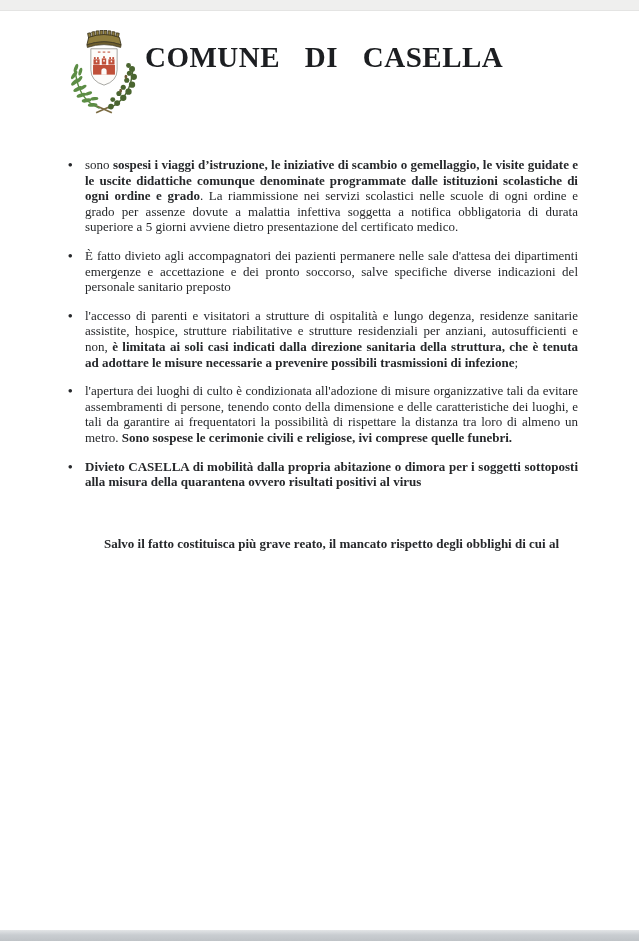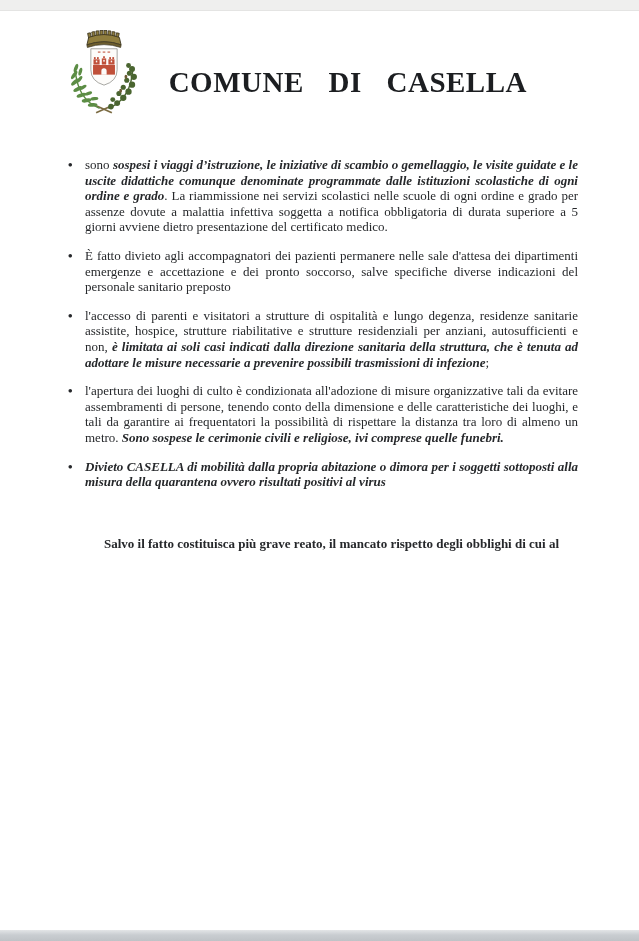--- a/index.html
+++ b/index.html
@@ -19,21 +19,21 @@
     position: absolute; bottom: 0; left: 0; right: 0; height: 11px;
     background: linear-gradient(to bottom, #e3e5e7 0%, #c9cdd1 45%, #bfc3c7 100%);
   }
   .page { position: absolute; top: 11px; left: 0; width: 639px; height: 919px; background: #ffffff; }
 
   .crest {
     position: absolute; left: 64px; top: 15px; width: 80px; height: 92px;
   }
   .header-text {
     position: absolute; left: 145px; top: 30px; width: 382px;
-    text-align: right; color: #1c1e21; margin-top: 25px;
+    text-align: left; color: #1c1e21;
   }
   .title {
     font-size: 29px; font-weight: bold;
     letter-spacing: 0.5px; word-spacing: 17px;
     white-space: nowrap;
   }
   .subtitle {
     font-size: 21px; margin-top: 3px;
   }
 
@@ -45,21 +45,21 @@
   li.bullet {
     position: relative;
     margin-bottom: 13px;
     font-size: 13px; line-height: 15.6px;
     text-align: justify;
   }
   li.bullet .marker {
     position: absolute; left: -17px; top: 0;
     font-weight: bold;
   }
-  li.bullet .b { font-weight: bold; font-style: italic; }
+  li.bullet .b { font-weight: bold; }
 
   .notice {
     margin-top: 46px;
     text-align: center;
     font-weight: bold;
     font-size: 13px; line-height: 16.5px;
     color: #26282b;
   }
 </style>
 </head>

